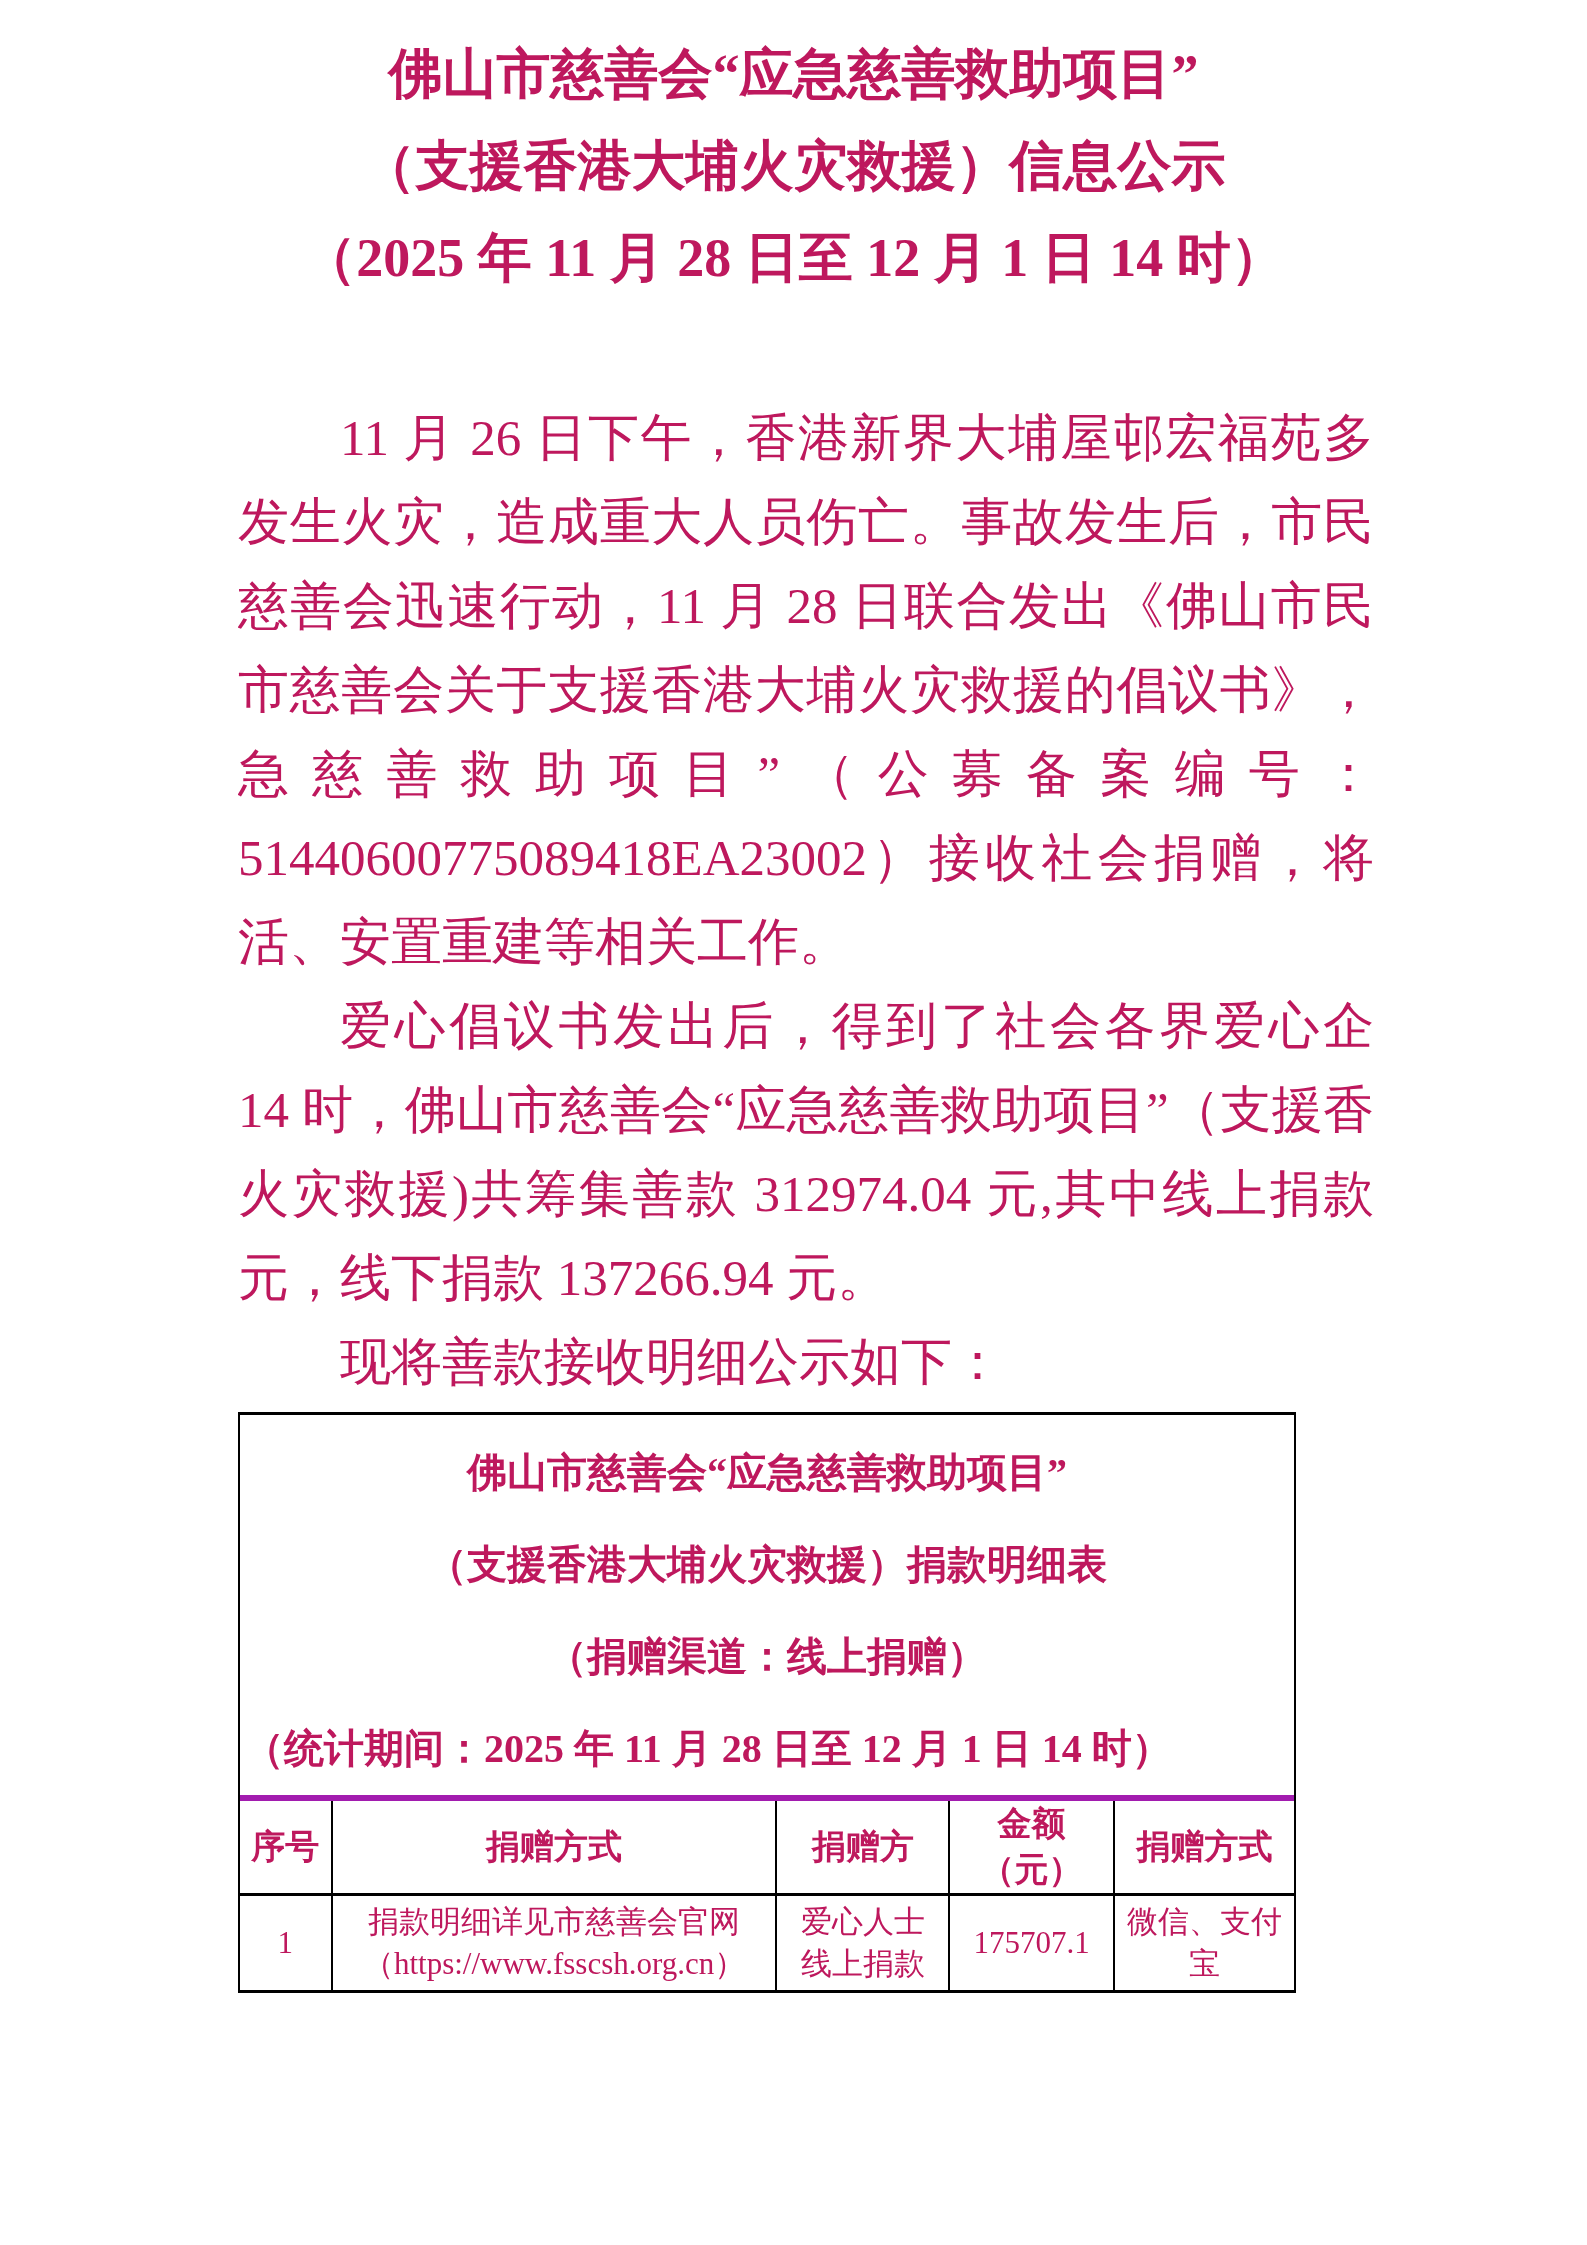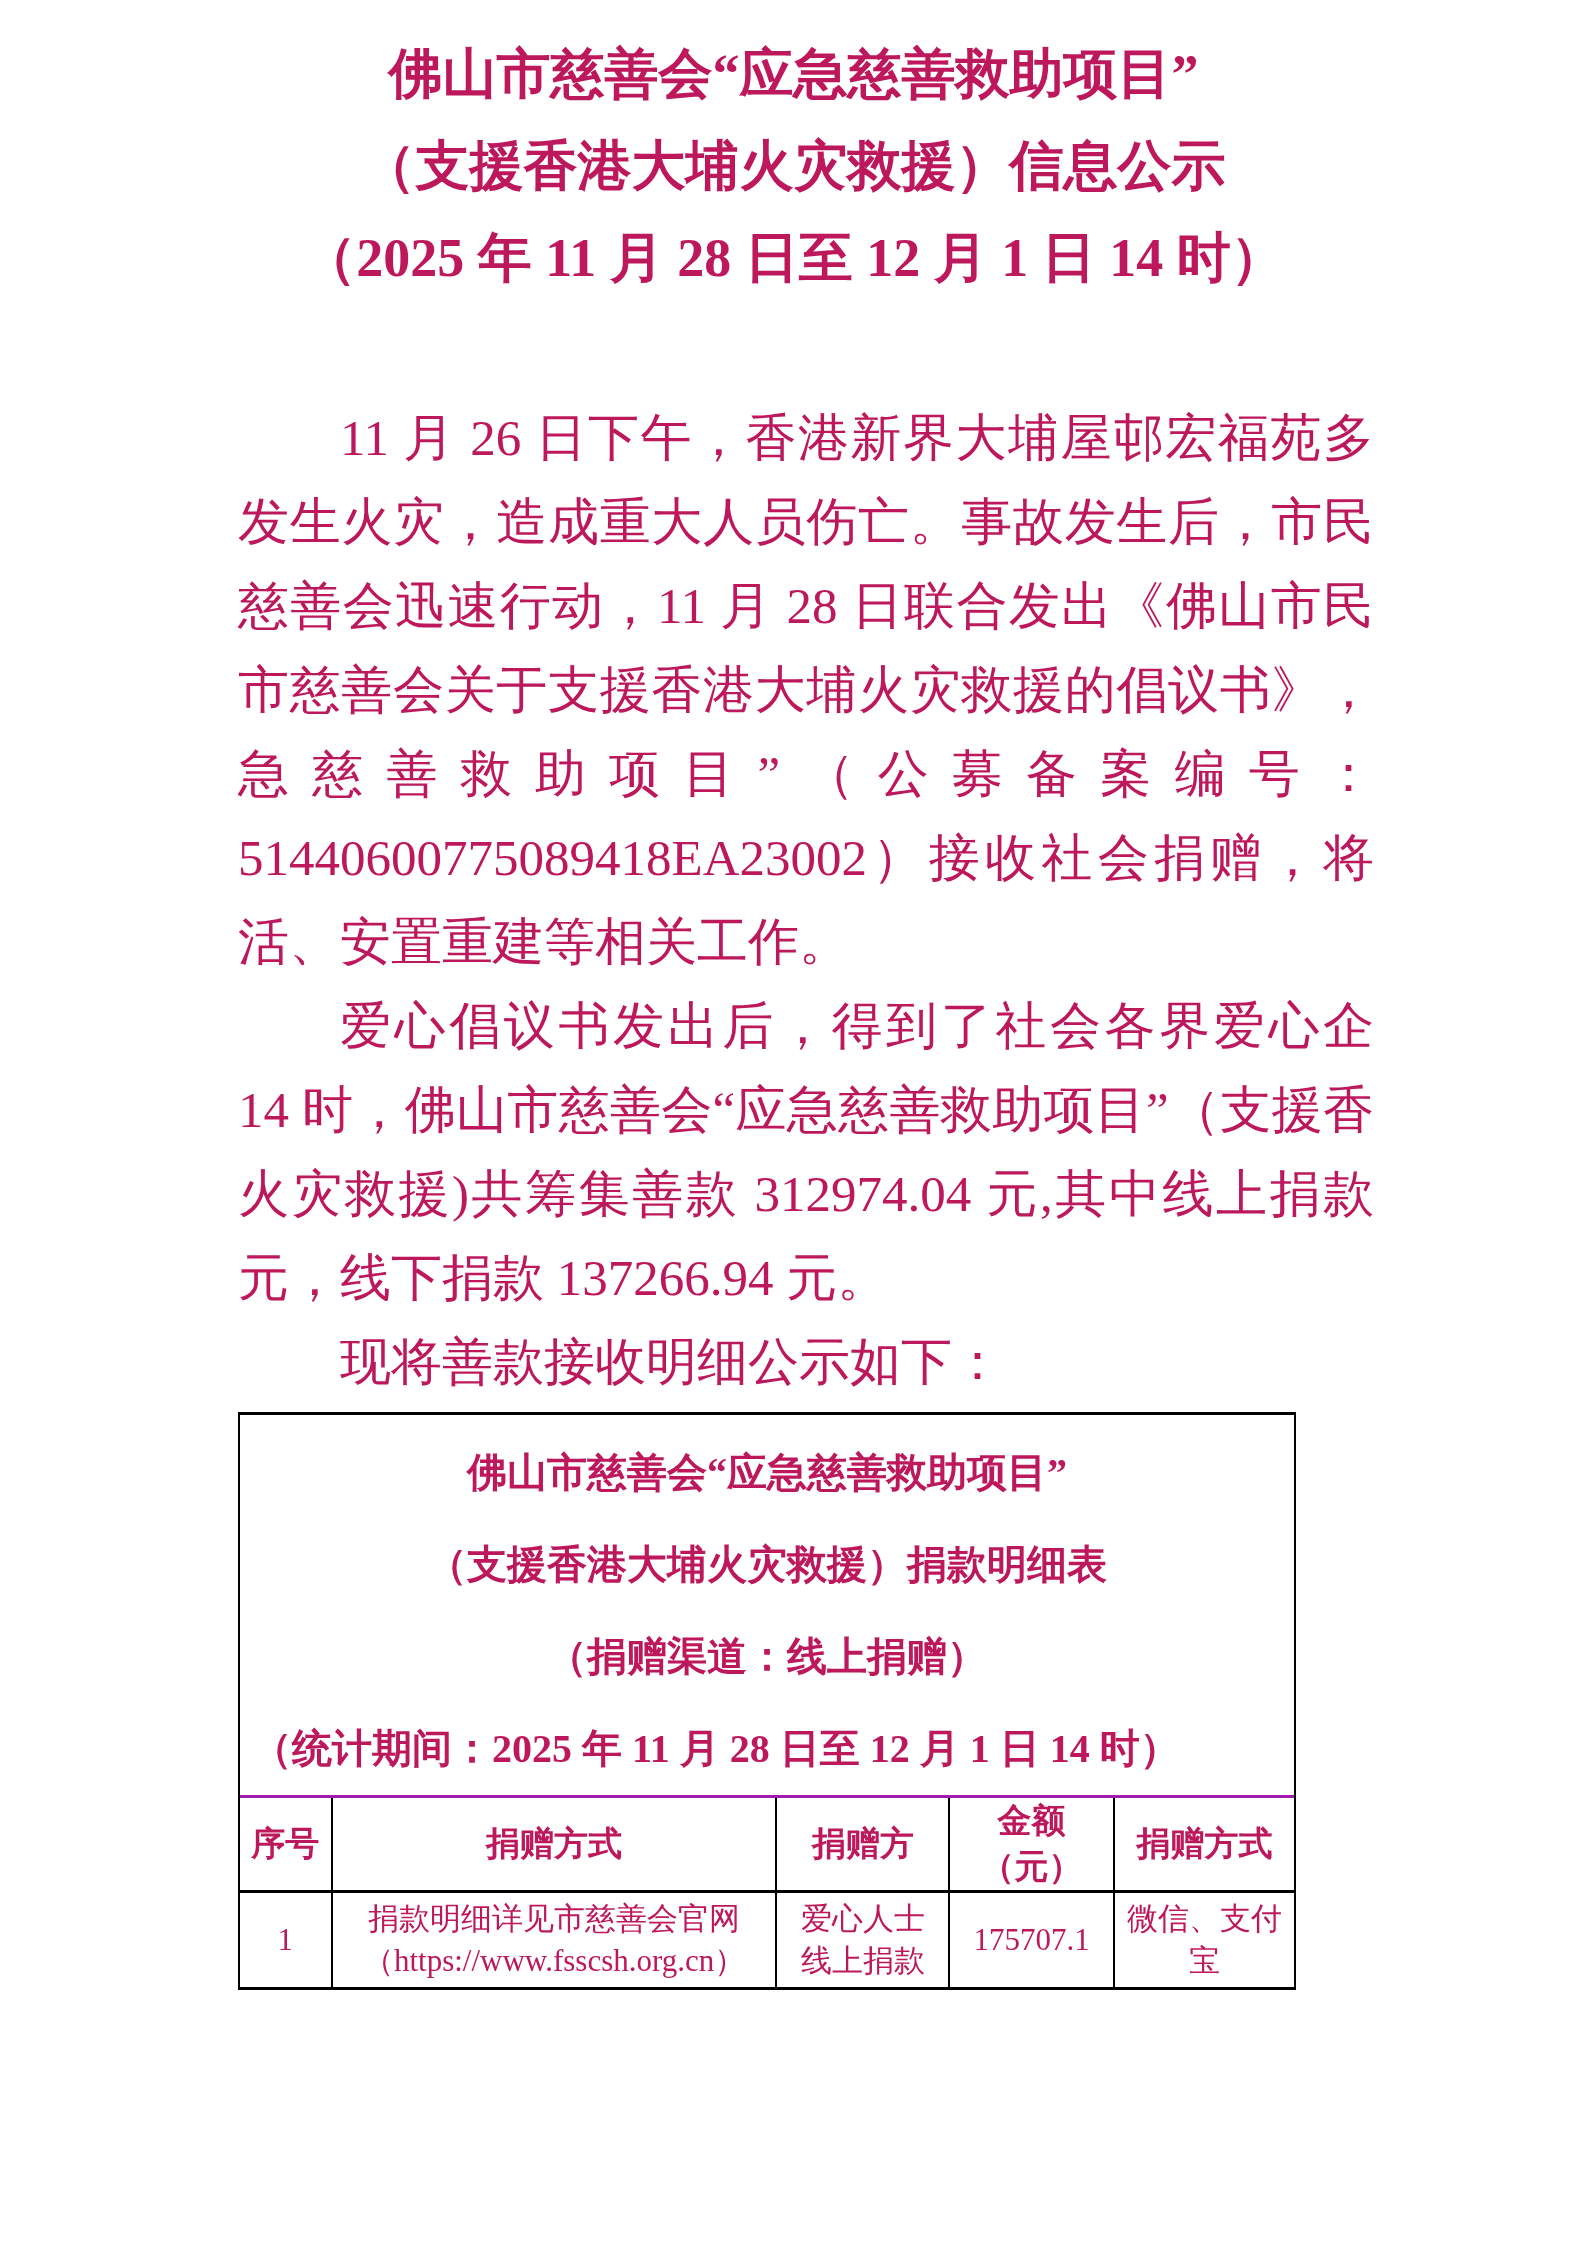--- a/index.html
+++ b/index.html
@@ -46,26 +46,26 @@
     border-right-width: 2px;
     box-sizing: border-box;
   }
   .tbox-titles {
     padding-top: 12px;
     font-weight: bold;
     font-size: 40px;
     line-height: 92px;
   }
   .tb-line.center { text-align: center; }
-  .tb-line.left   { text-align: left; padding-left: 12px; }
+  .tb-line.left   { text-align: left; padding-left: 4px; }
   table.grid {
     width: 100%;
     border-collapse: collapse;
     table-layout: fixed;
-    border-top: 3px solid #a21caf;
+    border-top: 6px solid #a21caf;
   }
   table.grid th {
     border: 2px solid #000000;
     border-top: none;
     border-bottom: 3px solid #000000;
     height: 80px;
     font-weight: bold;
     font-size: 34px;
     text-align: center;
     vertical-align: middle;

